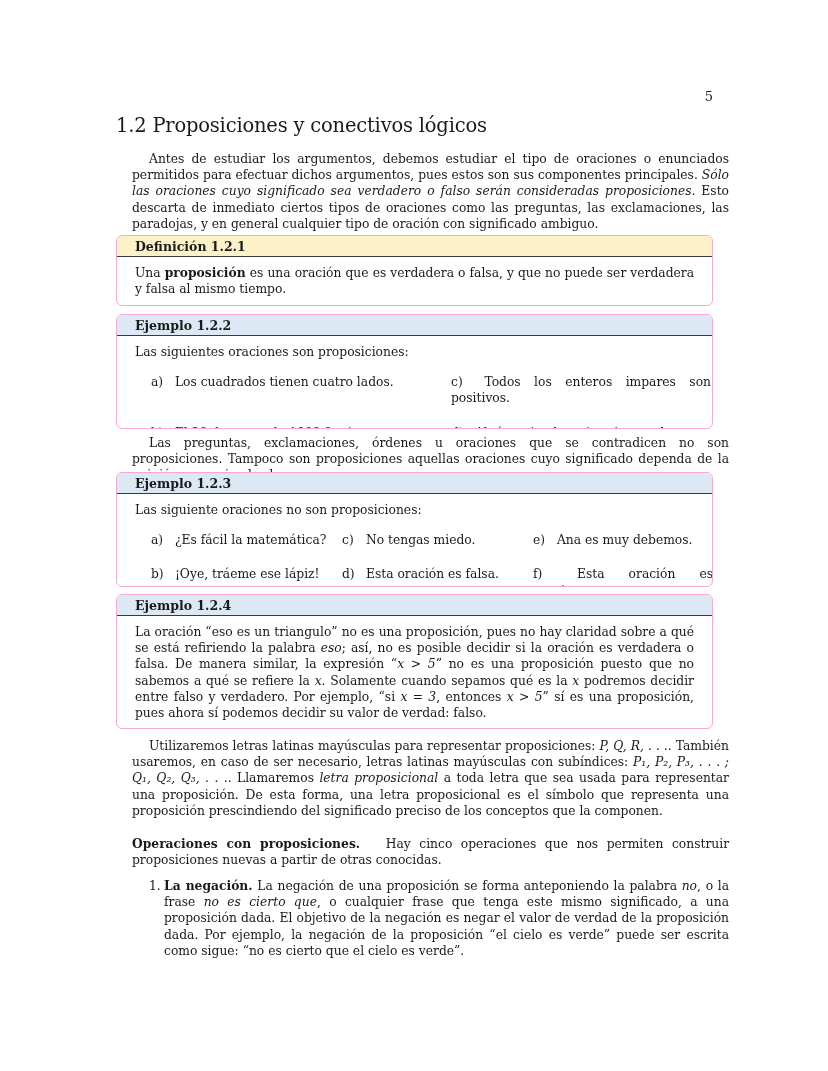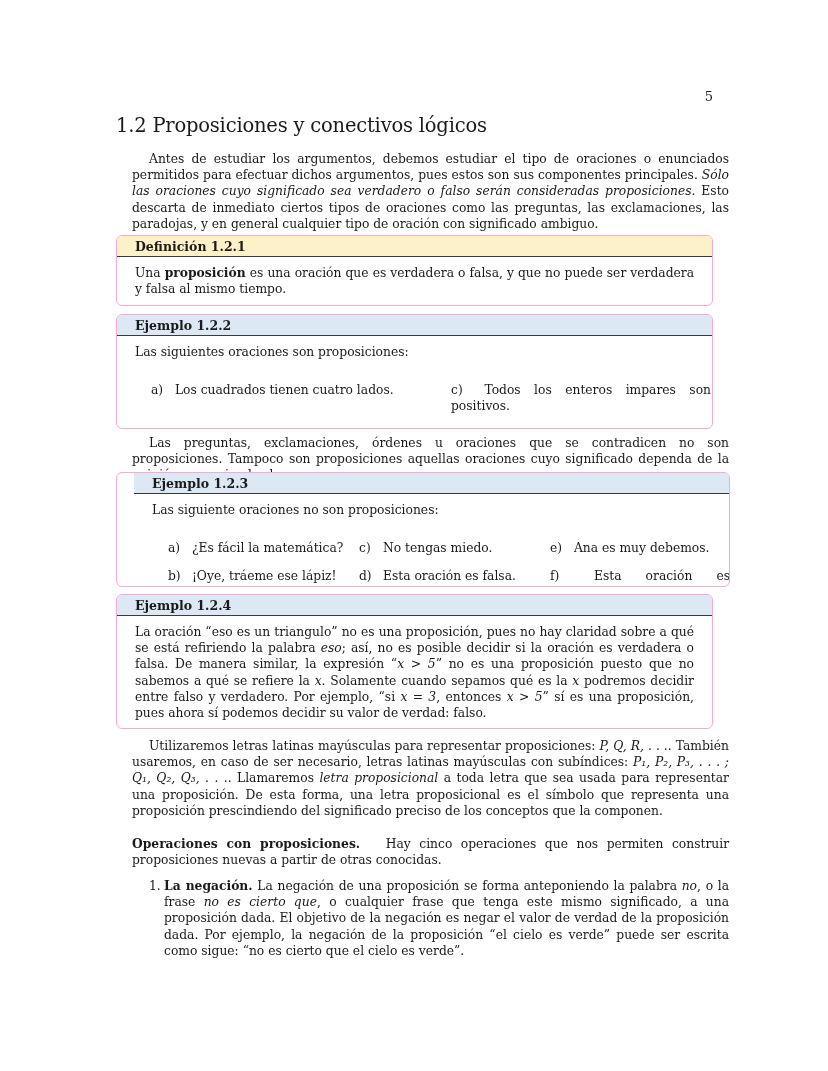--- a/index.html
+++ b/index.html
@@ -9,21 +9,21 @@
   .page-number { position: absolute; right: 0; top: 89px; font-size: 13px; }
   .section-title { position: absolute; left: 0; top: 114px; font-size: 19.5px; font-weight: normal; margin: 0; letter-spacing: -0.2px; }
   .para { font-size: 12.3px; line-height: 16.2px; text-align: justify; margin: 0; hyphens: auto; }
   .indent { text-indent: 17px; }
   .abs { position: absolute; left: 0; width: 597px; margin-left: 16px; }
   .box { position: absolute; left: 0; width: 595px; border: 1px solid #f9a8d4; border-radius: 6px; background: #fff; overflow: hidden; }
   .box-head { font-weight: bold; font-size: 12.5px; padding: 2px 18px 0 18px; height: 18px; line-height: 17px; border-bottom: 1px solid #3a3a3a; }
   .box-head.def { background: #fdf1c7; }
   .box-head.ex { background: #dce8f3; }
   .box-body { padding: 8px 18px 6px 18px; font-size: 12.3px; line-height: 16.2px; text-align: justify; }
-  .items { display: grid; margin-top: 22px; row-gap: 12px; }
+  .items { display: grid; margin-top: 14px; row-gap: 18px; }
   .items.two { grid-template-columns: 300px 260px; padding-left: 16px; }
   .items.three { grid-template-columns: 191px 191px 180px; padding-left: 16px; }
   .item-label { display: inline-block; width: 20px; }
   i { font-style: italic; }
   b { font-weight: bold; }
   .math { font-style: italic; }
 </style>
 </head>
 <body>
 
@@ -48,21 +48,21 @@
         <div><span class="item-label">a)</span> <span>Los cuadrados tienen cuatro lados.</span></div>
         <div><span class="item-label">c)</span> <span>Todos los enteros impares son positivos.</span></div>
         <div><span class="item-label">b)</span> <span>El 28 de enero de 1988 fue jueves.</span></div>
         <div><span class="item-label">d)</span> <span>Algún animal marino tiene pulmones.</span></div>
       </div>
     </div>
   </div>
 
   <p class="para indent abs" style="top:435px;">Las preguntas, exclamaciones, órdenes u oraciones que se contradicen no son proposiciones. Tampoco son proposiciones aquellas oraciones cuyo significado dependa de la opinión que quien las lee.</p>
 
-  <div class="box" style="top:472px; height:113px;padding-left:17px;">
+  <div class="box" style="top:472px; height:113px;">
     <div class="box-head ex">Ejemplo 1.2.3</div>
     <div class="box-body">
       <div>Las siguiente oraciones no son proposiciones:</div>
       <div class="items three">
         <div><span class="item-label">a)</span> <span>¿Es fácil la matemática?</span></div>
         <div><span class="item-label">c)</span> <span>No tengas miedo.</span></div>
         <div><span class="item-label">e)</span> <span>Ana es muy debemos.</span></div>
         <div><span class="item-label">b)</span> <span>¡Oye, tráeme ese lápiz!</span></div>
         <div><span class="item-label">d)</span> <span>Esta oración es falsa.</span></div>
         <div><span class="item-label">f)</span> <span>Esta oración es graciosa.</span></div>

